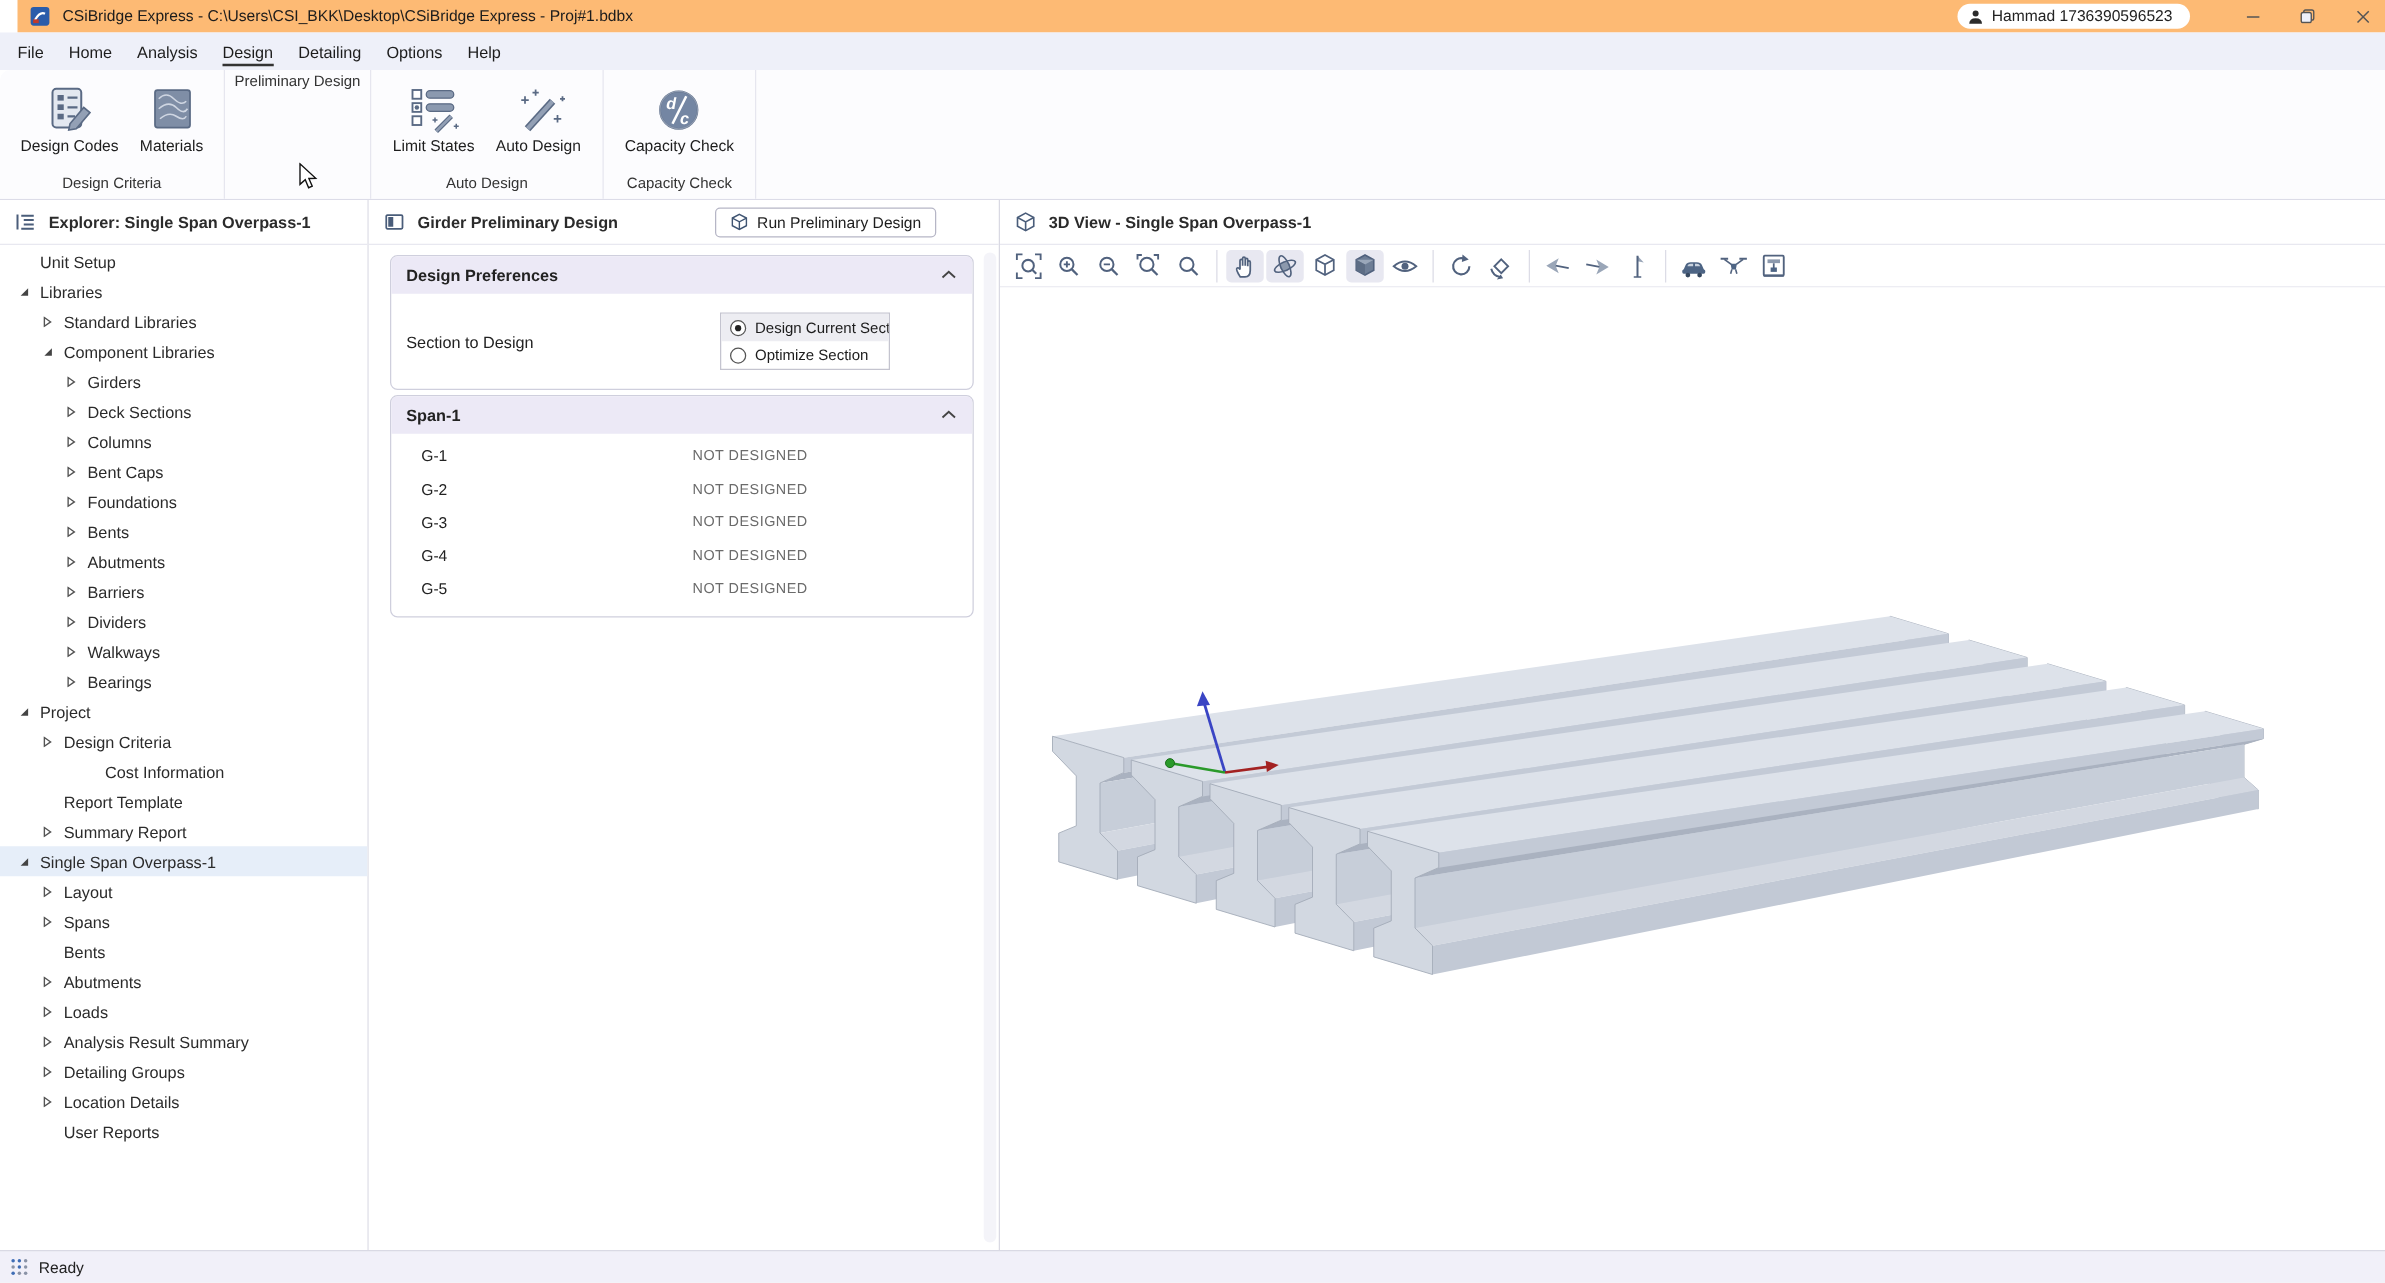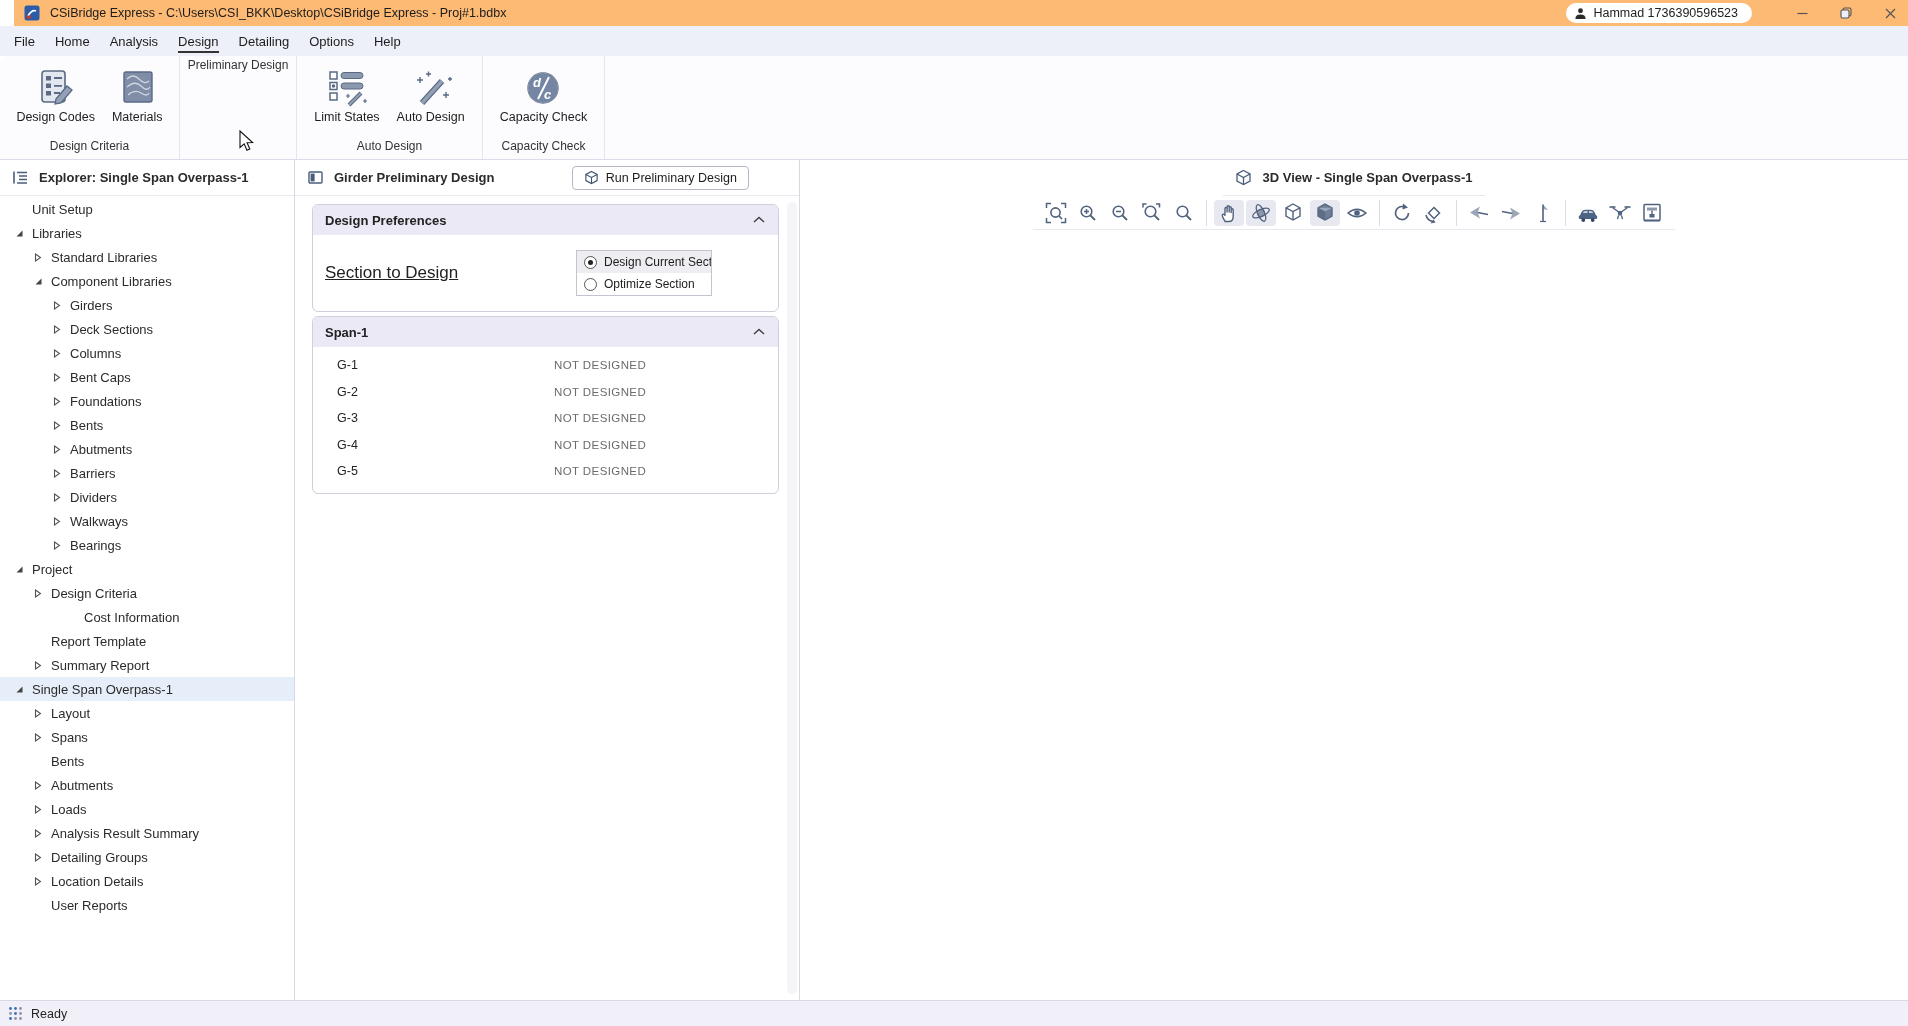--- a/index.html
+++ b/index.html
@@ -38,33 +38,33 @@
   .trow.selected{background:#e6eef9;}
   .tarrow{width:14px;height:12px;display:inline-flex;align-items:center;justify-content:center;flex:none;margin-right:6px;}
   .design-panel{width:505px;flex:none;border-right:1px solid #d9d9e3;position:relative;background:#fff;display:flex;flex-direction:column;}
   .run-btn{margin-left:auto;margin-right:38px;height:24px;display:flex;align-items:center;gap:7px;border:1px solid #b6b6c6;border-radius:4px;background:#fff;padding:0 11px;font-size:12.5px;color:#1d1d1d;white-space:nowrap;}
   .design-body{padding:8px 20px 0 17px;}
   .card{border:1px solid #cfcfdd;border-radius:6px;overflow:hidden;margin-bottom:4px;background:#fff;}
   .card-header{height:30px;background:#ece9f6;display:flex;align-items:center;padding:0 12px;}
   .card-header .ct{font-size:13px;font-weight:700;color:#222;}
   .chev{margin-left:auto;width:14px;height:10px;}
   .pref-body{height:76px;display:flex;align-items:center;padding:0 0 0 12px;}
-  .pref-label{font-size:17px;color:#222;text-decoration:underline;}
+  .pref-label{font-size:13px;color:#222;}
   .radio-box{margin-left:auto;margin-right:66px;width:136px;border:1px solid #c4c4cf;background:#fff;}
   .radio-row{height:22px;display:flex;align-items:center;gap:7px;padding:0 7px;overflow:hidden;}
   .radio-row.checked{background:#ededf2;}
   .radio-circle{width:13px;height:13px;border:1px solid #555;border-radius:50%;flex:none;position:relative;background:#fff;}
   .radio-row.checked .radio-circle:after{content:"";position:absolute;left:3px;top:3px;width:5px;height:5px;border-radius:50%;background:#222;}
   .radio-row span{font-size:12px;color:#1d1d1d;white-space:nowrap;}
   .span-body{padding:5px 0 8px;}
   .g-row{height:26.5px;display:flex;align-items:center;}
   .g-name{font-size:12.5px;color:#222;margin-left:24px;}
   .g-status{font-size:11.5px;color:#6b6b6b;letter-spacing:.4px;margin-left:auto;margin-right:128px;width:96px;}
   .scrolltrack{position:absolute;right:2px;top:42px;bottom:6px;width:10px;background:#f4f4f9;border-radius:5px;}
-  .view-panel{flex:1;display:flex;flex-direction:column;background:#fff;min-width:0;align-items:center;}
+  .view-panel{flex:1;display:flex;flex-direction:column;background:#fff;min-width:0;}
   .vtoolbar{height:34px;border-bottom:1px solid #e8e8f0;display:flex;align-items:center;padding:0 8px;gap:2px;flex:none;}
   .ticon{width:30px;height:26px;display:flex;align-items:center;justify-content:center;border-radius:4px;flex:none;}
   .ticon.active{background:#e8e8f1;}
   .tsep{width:1px;height:26px;background:#dcdce6;margin:0 5px;flex:none;}
   .viewport{flex:1;position:relative;background:#fff;}
   .viewport svg{position:absolute;inset:0;}
   
   .statusbar{position:absolute;left:0;bottom:0;width:100%;height:26px;background:#f1f0f9;border-top:1px solid #d9d9e4;display:flex;align-items:center;padding:0 8px;gap:8px;margin-top:20px;}
   .statusbar span{font-size:12.5px;color:#222;}
 </style>

